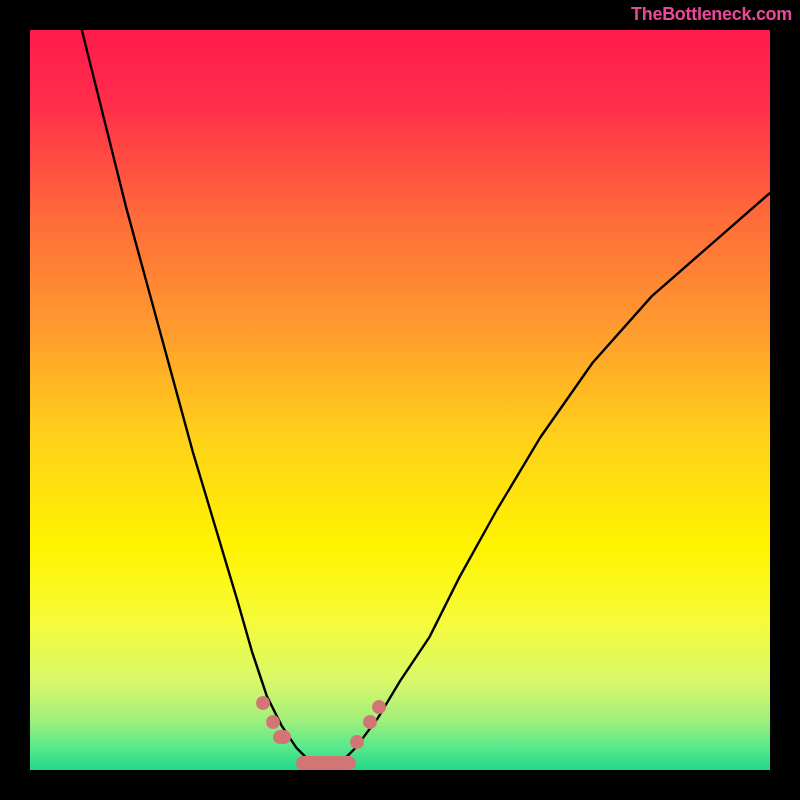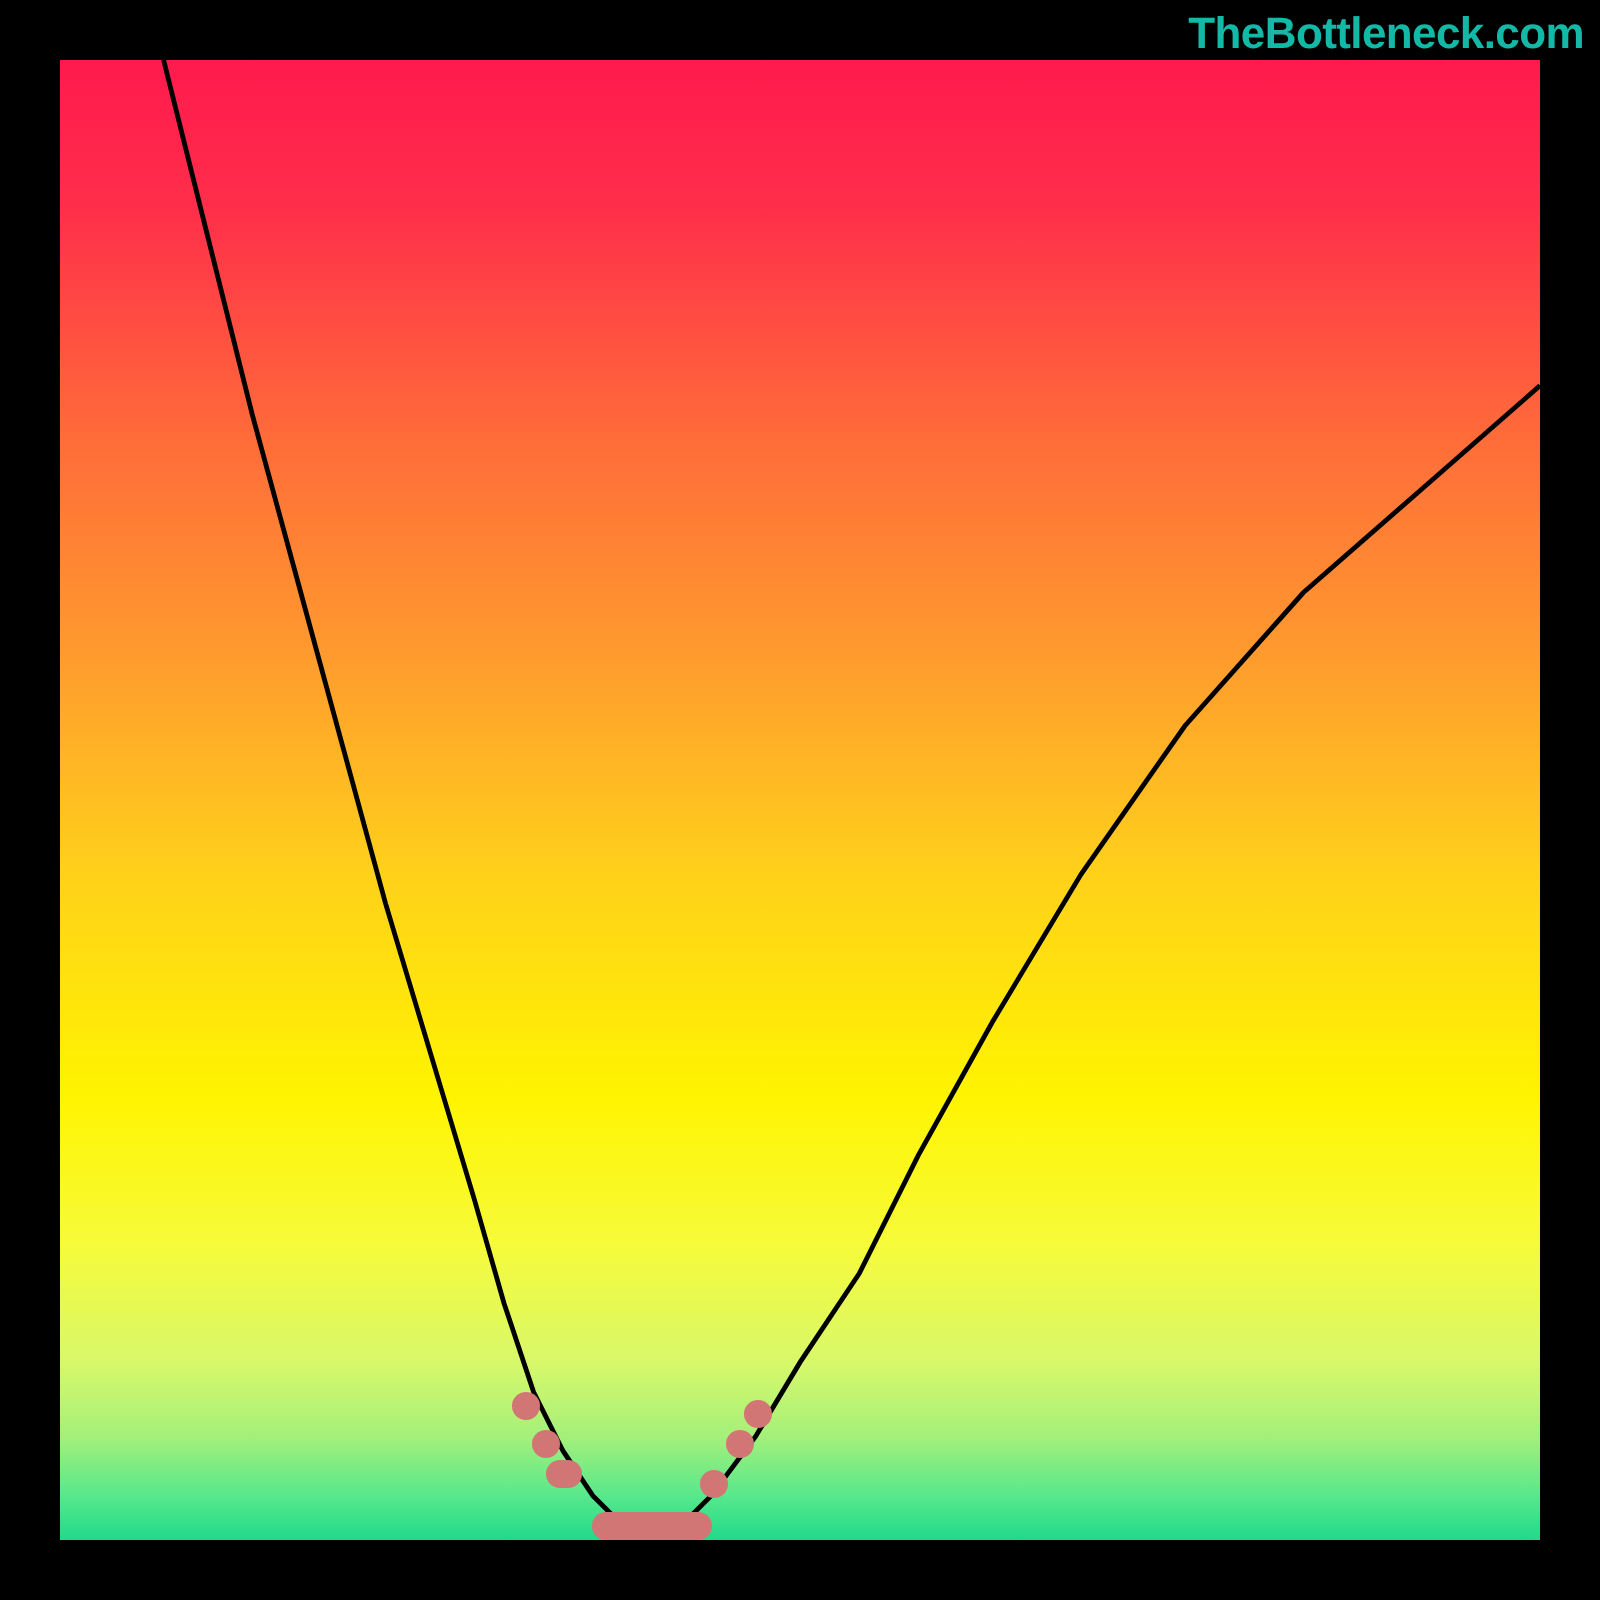--- a/index.html
+++ b/index.html
@@ -30,23 +30,23 @@
     position: absolute;
     left: 0;
     top: 0;
     width: 740px;
     height: 740px;
   }
   .source-link {
     position: absolute;
     top: 4px;
     right: 8px;
-    font-size: 22px;
+    font-size: 18px;
     font-weight: bold;
-    color: #14b8a6;
+    color: #ec4899;
     letter-spacing: -0.3px;
   }
   .markers {
     position: absolute;
     left: 0;
     top: 0;
     width: 740px;
     height: 740px;
   }
   .marker-dot {

